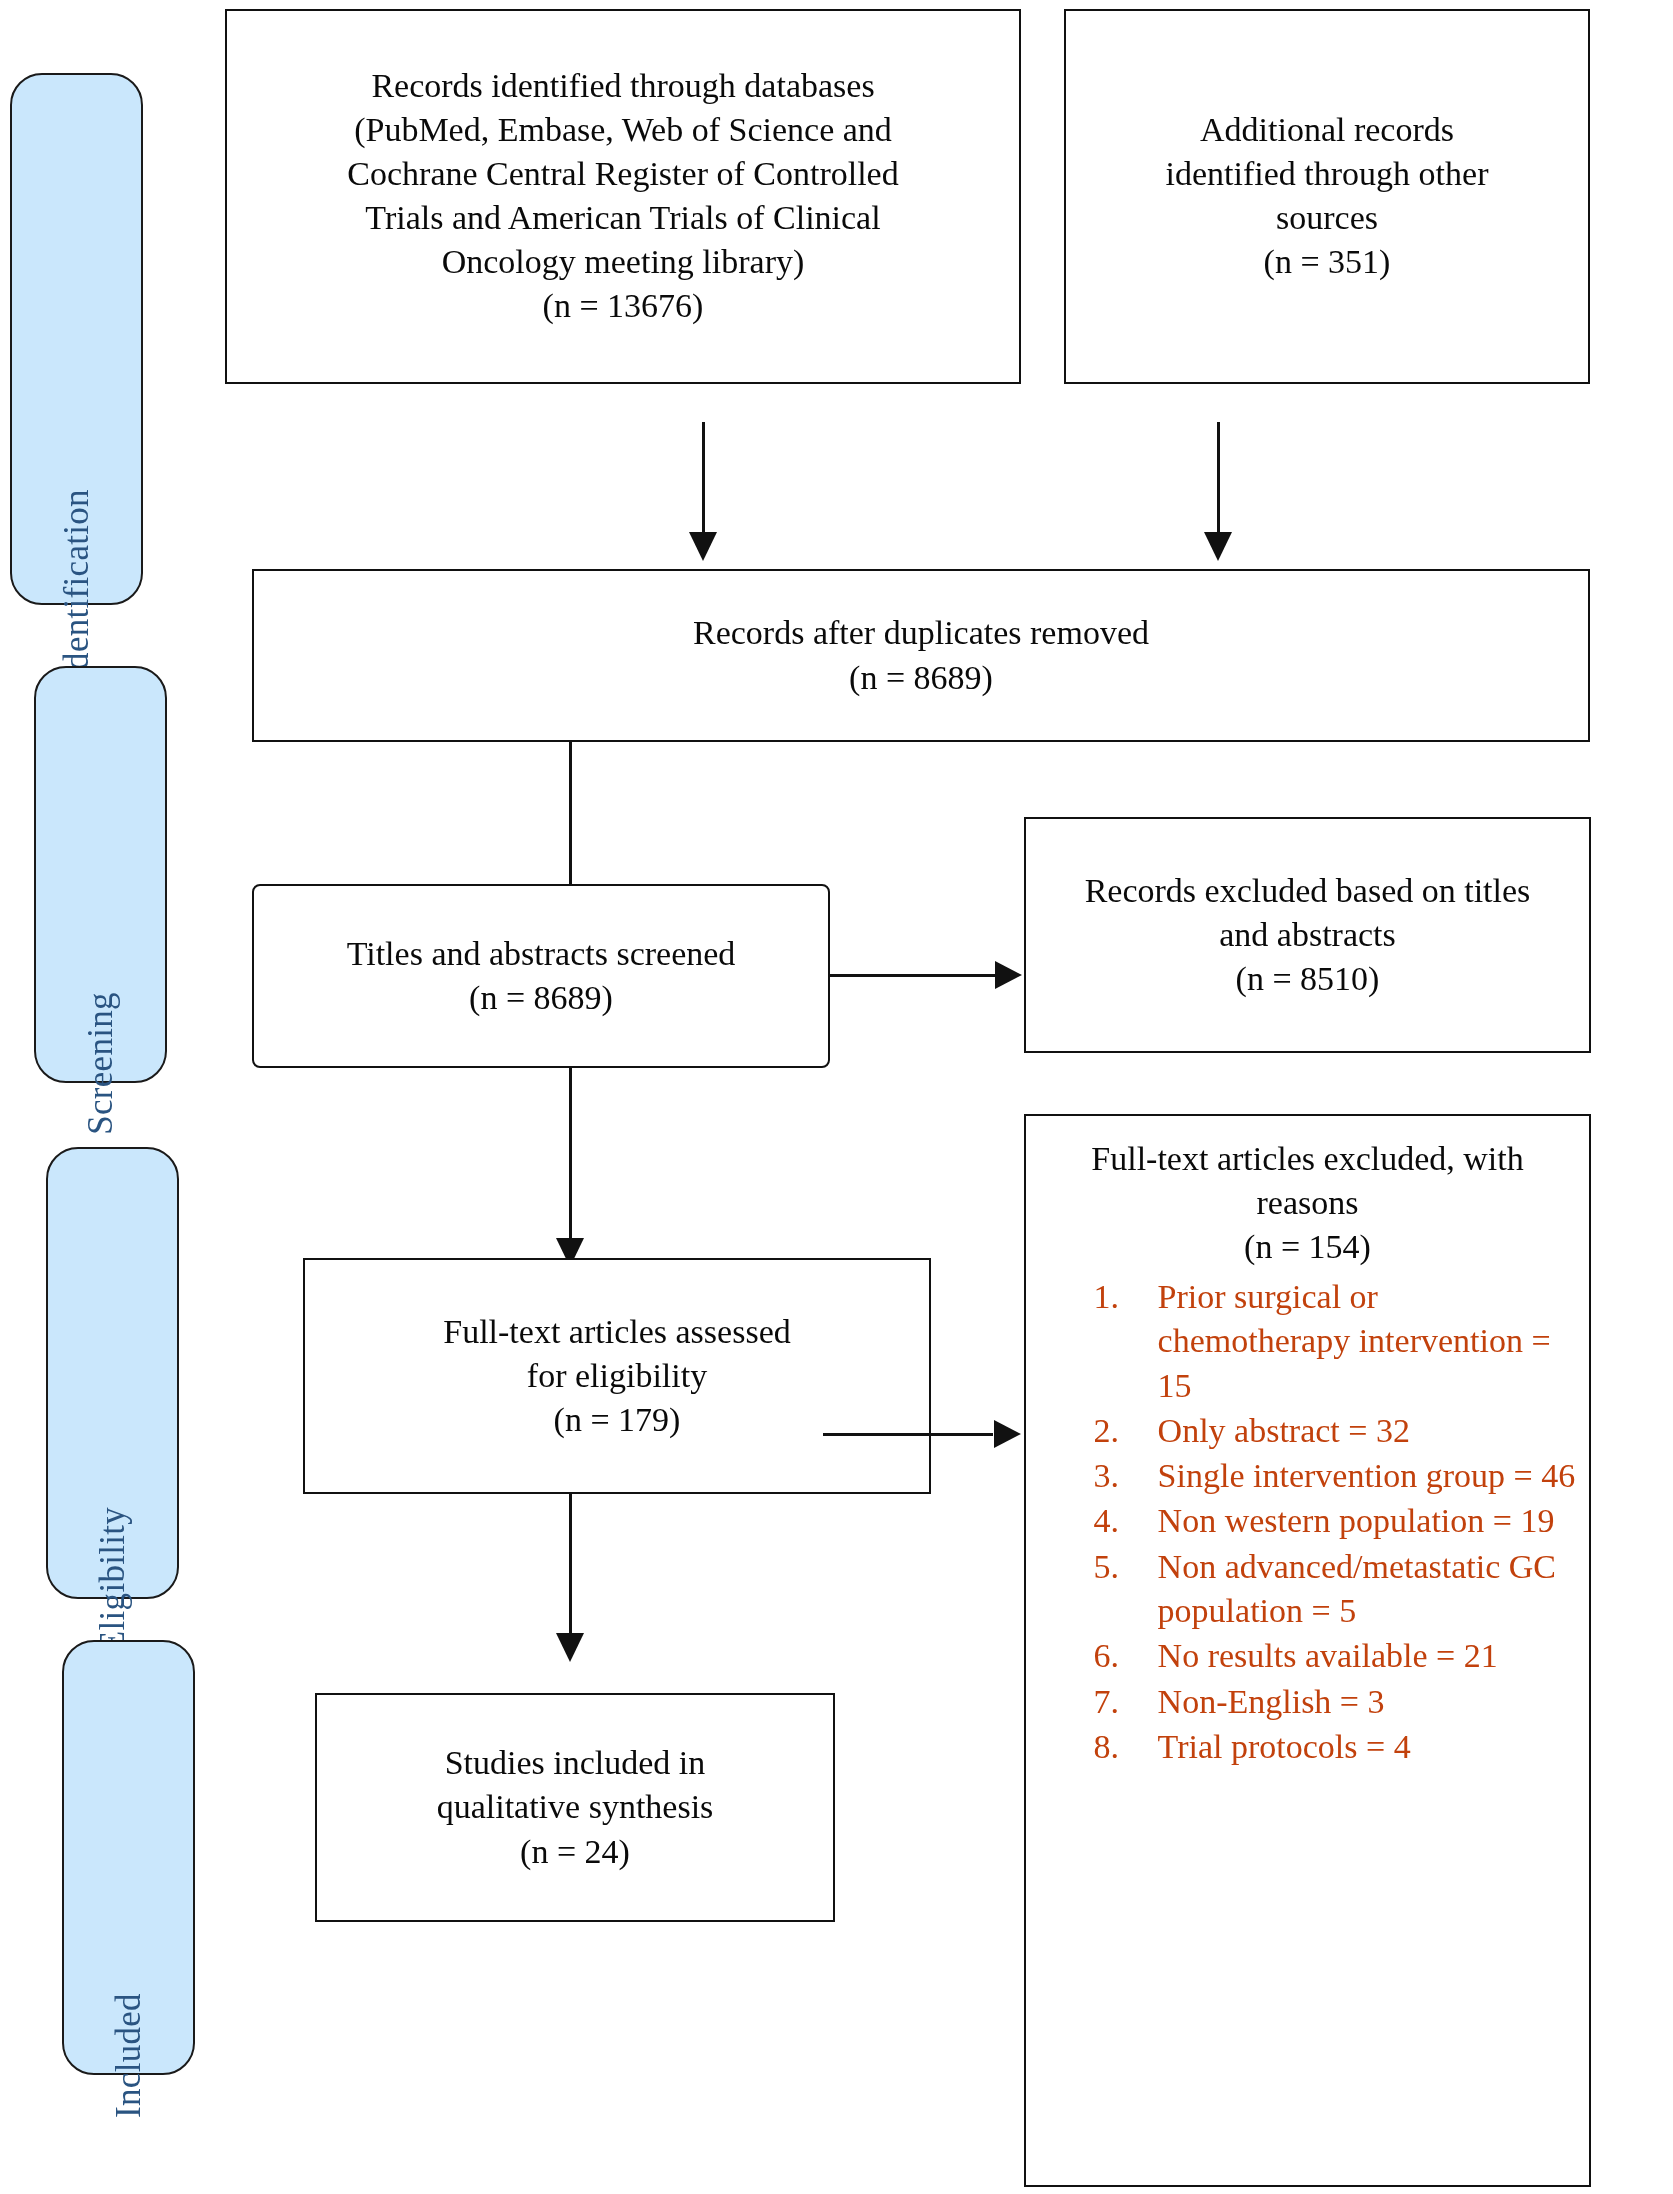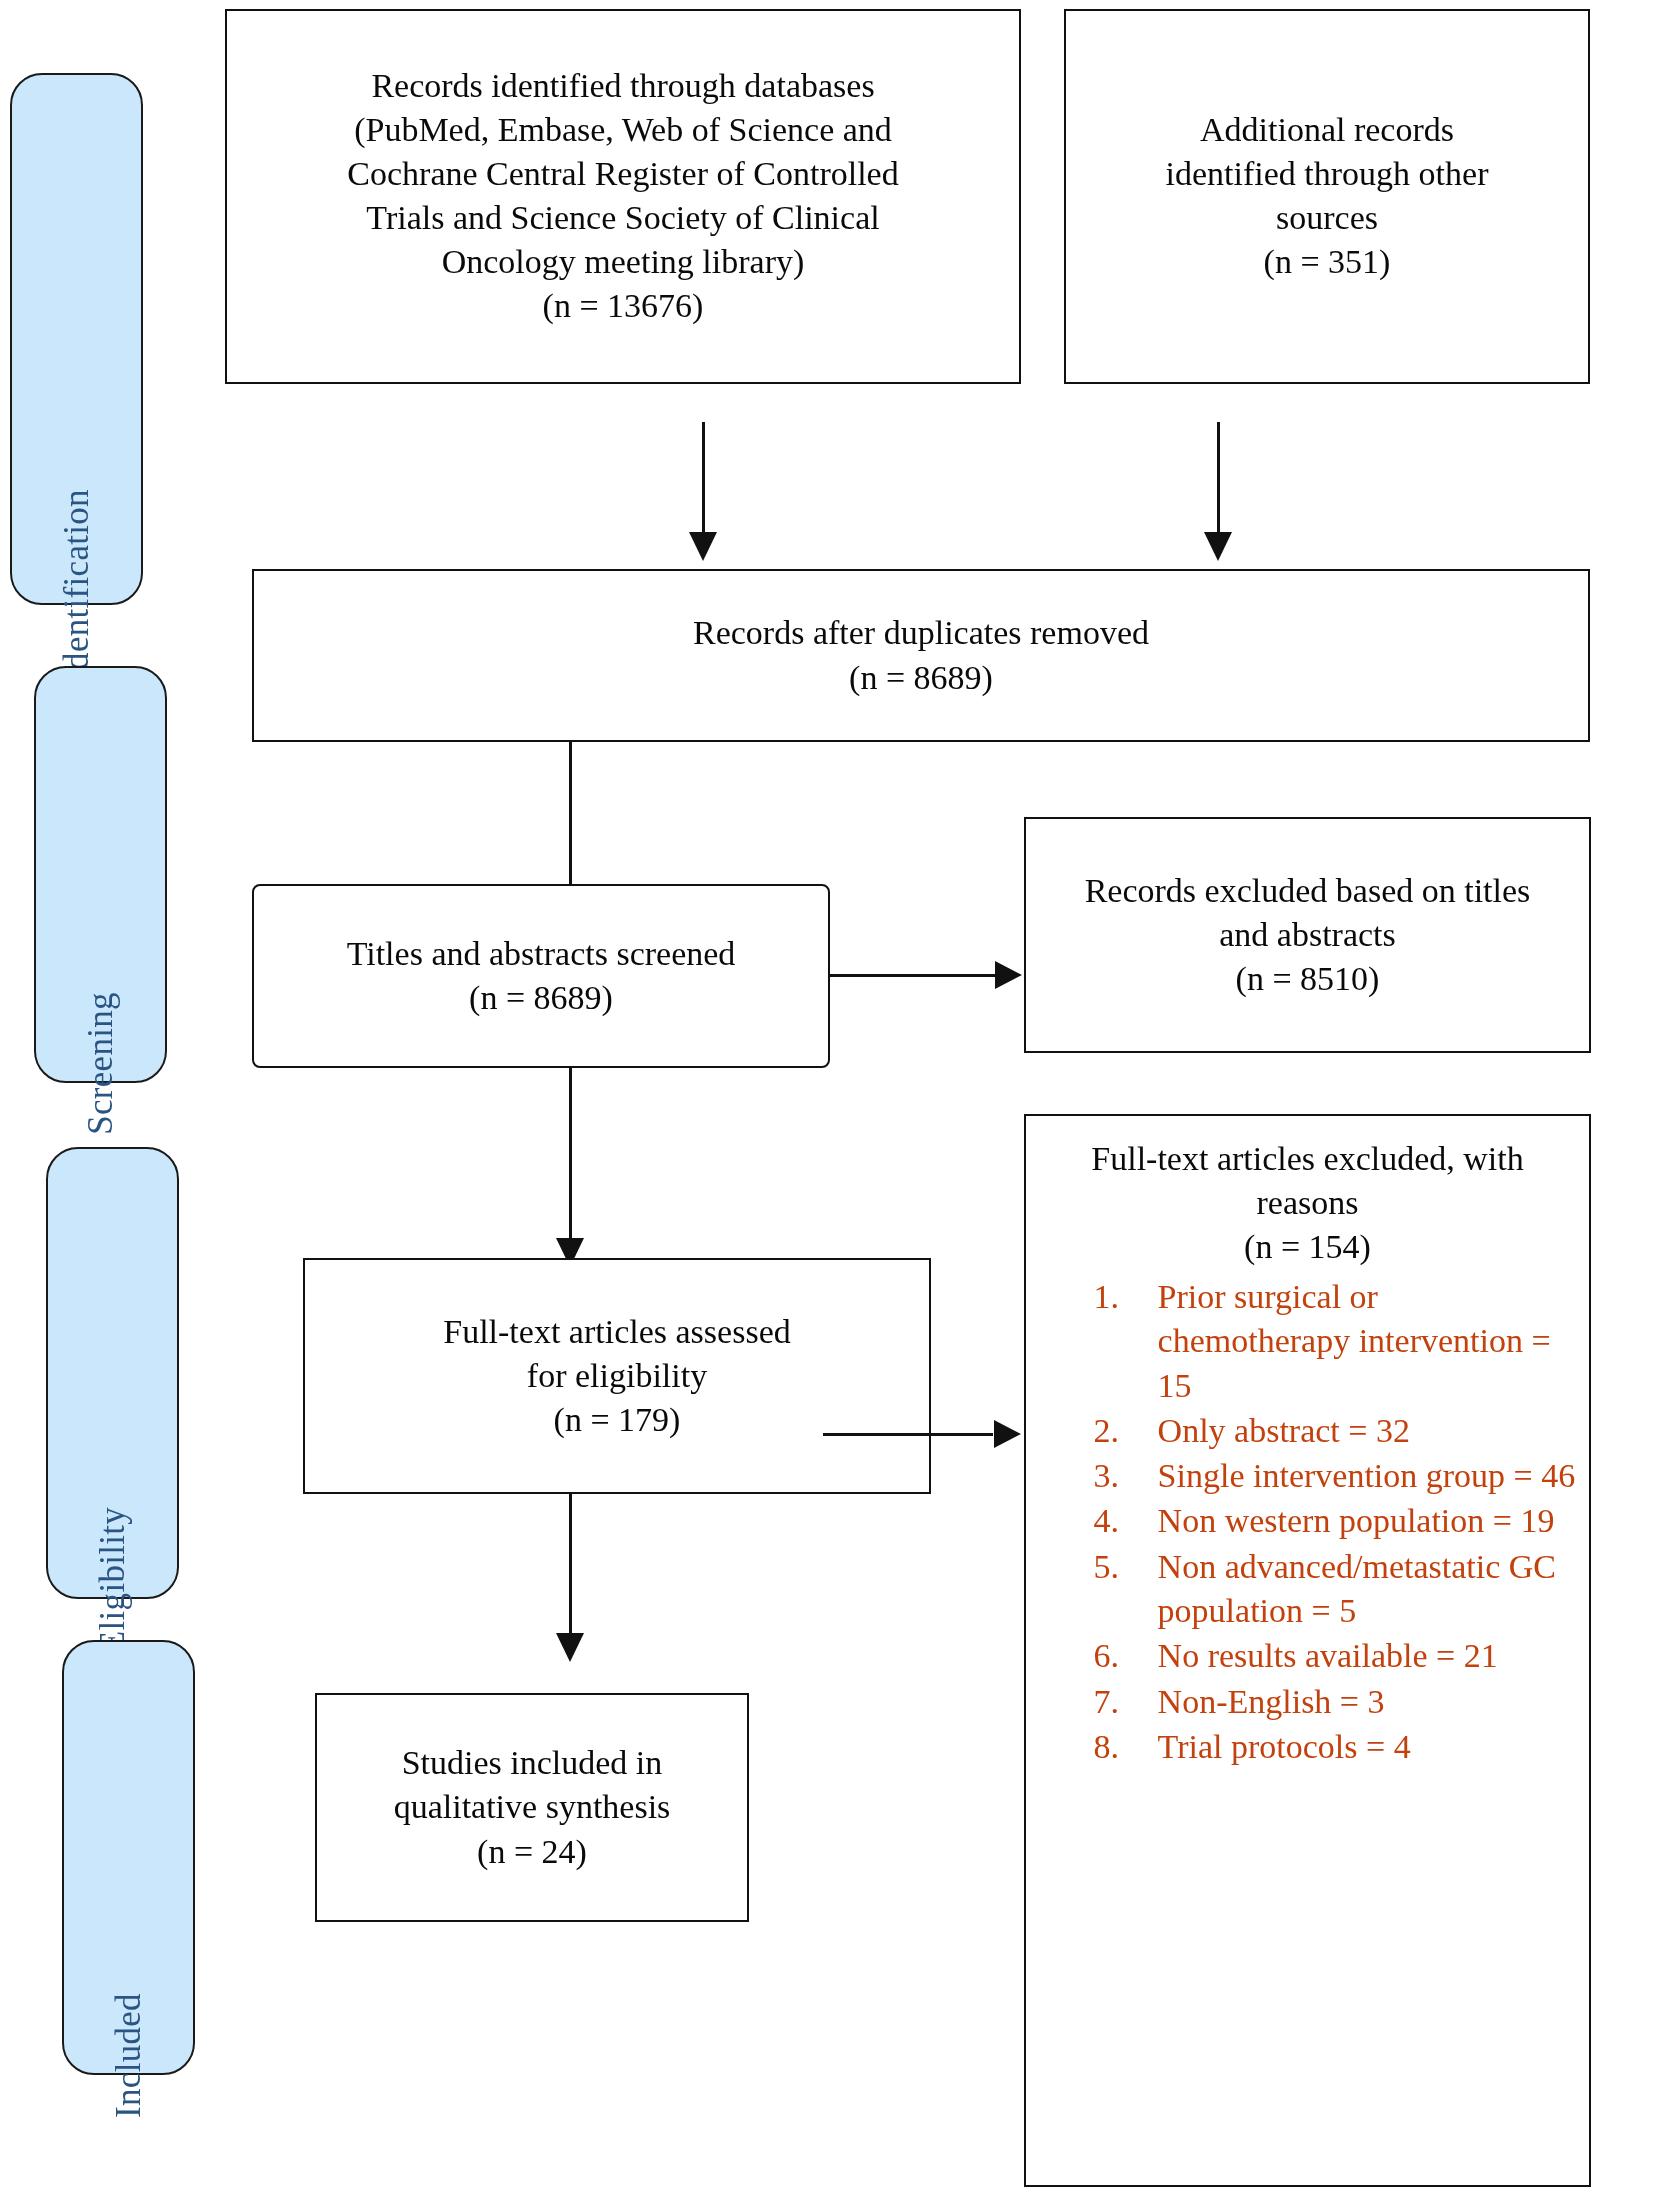--- a/index.html
+++ b/index.html
@@ -137,21 +137,21 @@
   </div>
 
   <div class="phase-pill" style="left:62px; top:1640px; width:133px; height:435px;">
     <span class="phase-label">Included</span>
   </div>
 
   <div class="flow-box" style="left:225px; top:8.6px; width:796px; height:375px;">
     <div class="line">Records identified through databases</div>
     <div class="line">(PubMed, Embase, Web of Science and</div>
     <div class="line">Cochrane Central Register of Controlled</div>
-    <div class="line">Trials and  Science Society of Clinical</div>
+    <div class="line">Trials and  American Trials of Clinical</div>
     <div class="line">Oncology meeting library)</div>
     <div class="line">(n = 13676)</div>
   </div>
 
   <div class="flow-box" style="left:1064px; top:8.6px; width:526px; height:375px;">
     <div class="line">Additional records</div>
     <div class="line">identified through other</div>
     <div class="line">sources</div>
     <div class="line">(n = 351)</div>
   </div>
@@ -209,20 +209,20 @@
       <li>Non advanced/metastatic GC population = 5</li>
       <li>No results available = 21</li>
       <li>Non-English = 3</li>
       <li>Trial protocols = 4</li>
     </ol>
   </div>
 
   <div class="conn-v" style="left:569px; top:1494px; height:140px;"></div>
   <div class="arrow-down" style="left:556px; top:1633px;"></div>
 
-  <div class="flow-box" style="left:315px; top:1693px; width:434px; height:229px;">
+  <div class="flow-box" style="left:315px; top:1693px; width:520px; height:229px;">
     <div class="line">Studies included in</div>
     <div class="line">qualitative synthesis</div>
     <div class="line">(n = 24)</div>
   </div>
 
 </div>
 
 
 </body></html>

